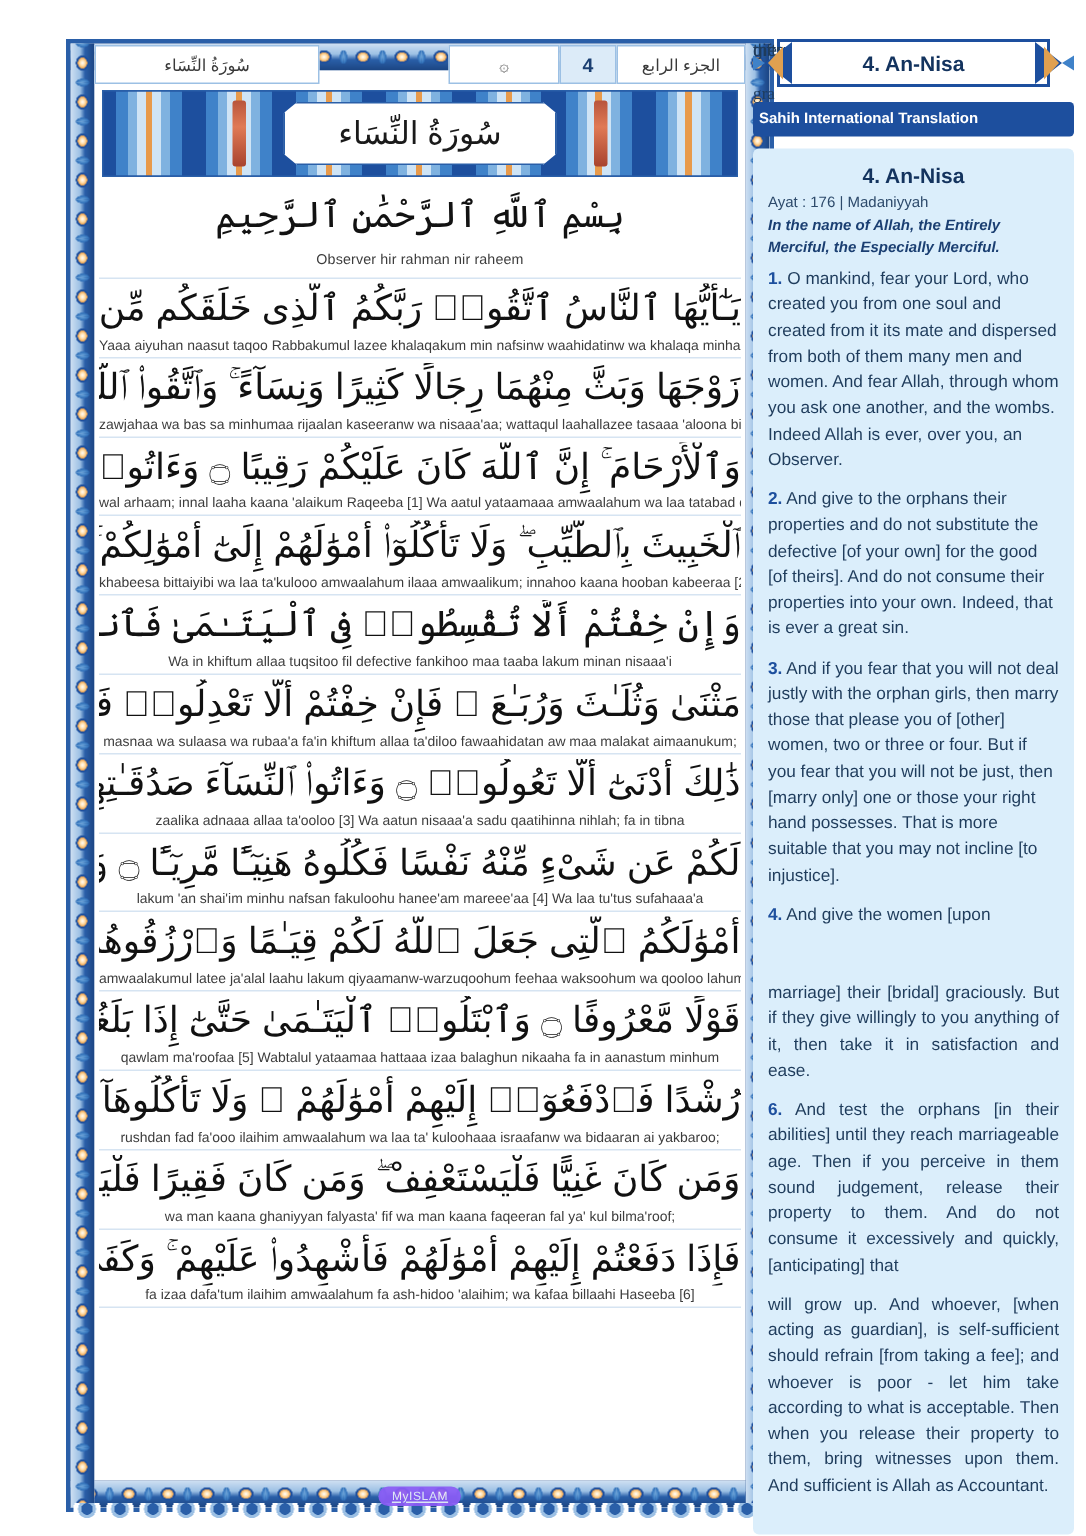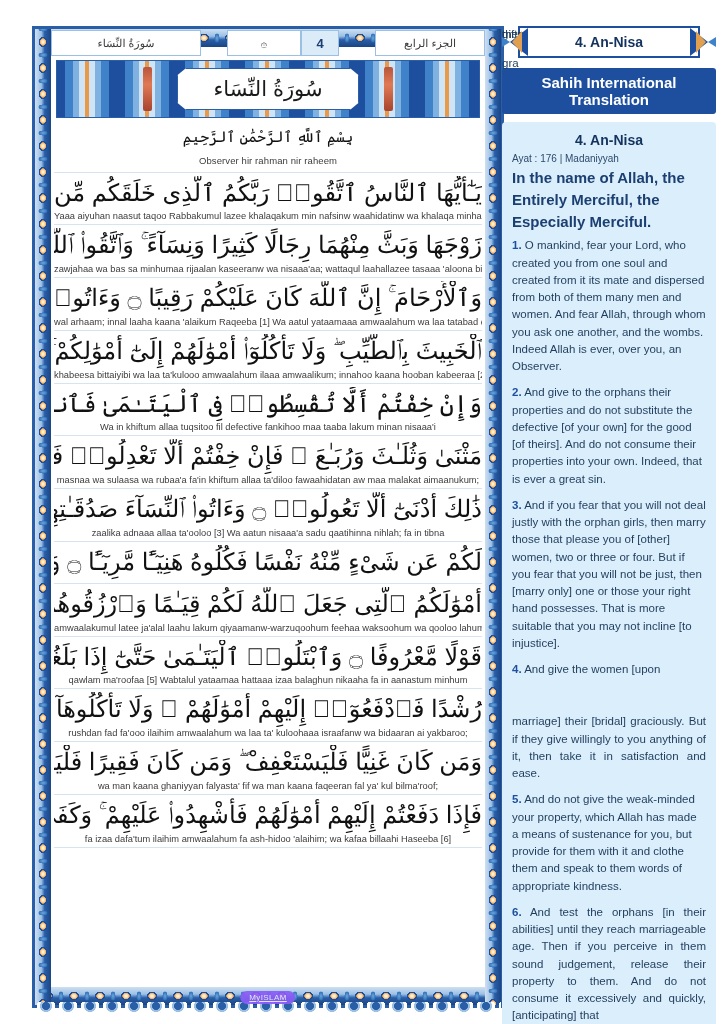--- a/index.html
+++ b/index.html
@@ -18,21 +18,21 @@
   #app {
     position: absolute;
     inset: 0;
     display: flex;
     gap: 0;
   }
 
   
   .mushaf {
     position: absolute;
-    left: 32px;
+    left: 44px;
     top: 26px;
     width: 472px;
     height: 982px;
     padding-left: 20px;
   }
 
   
   .frame-outer {
     position: absolute;
     inset: 0;
@@ -100,21 +100,21 @@
   .head-gap   { flex: 1; }
   .head-mark  { width: 74px; }
   .head-page  {
     width: 38px;
     background: #dcebf8;
     font-weight: bold;
     font-size: 13px;
     color: #1b3f72;
     direction: ltr;
   }
-  .head-juz   { width: 110px; margin-left: 36px; }
+  .head-juz   { width: 86px; }
 
   
   .surah-banner {
     position: absolute;
     left: 24px; right: 24px; top: 34px;
     height: 58px;
     border: 1px solid #2a5fa8;
     background:
       repeating-linear-gradient(90deg,
         #1d4f9e 0px, #1d4f9e 8px,
@@ -167,21 +167,21 @@
     background: #ffffff;
     overflow: hidden;
     z-index: 2;
   }
 
   .bism-block {
     padding: 4px 0 6px;
     text-align: center;
   }
   .bism-ar {
-    font-size: 15px;
+    font-size: 24px;
     direction: rtl;
     color: #121212;
     line-height: 1.5;
   }
   .bism-tr {
     font-size: 9.5px;
     color: #3c3c3c;
     margin-top: 6px;
     letter-spacing: .1px;
   }
@@ -266,23 +266,23 @@
     width: 26px;
     height: 30px;
     z-index: 3;
   }
   .orn.left  { left: 0; }
   .orn.right { right: 0; }
 
   .tp-subheader {
     background: #1d4f9e;
     color: #ffffff;
-    font-size: 15px;
-    font-weight: bold;
-    text-align: center;
+    font-size: 10px;
+    font-weight: bold;
+    text-align: left;
     padding: 6px 4px;
     border-radius: 3px;
     margin-bottom: 8px;
   }
 
   .tp-card {
     background: #dbeefb;
     border-radius: 4px;
     padding: 10px 10px 14px;
   }
@@ -292,21 +292,22 @@
     font-weight: bold;
     color: #13335e;
     margin-bottom: 5px;
   }
   .tp-meta {
     font-size: 10px;
     color: #2d4a6b;
     margin-bottom: 3px;
   }
   .tp-bismillah {
-    font-size: 15px;
+    font-size: 10px;
+    font-style: italic;
     font-weight: bold;
     color: #1b3f72;
     line-height: 1.45;
     margin-bottom: 5px;
   }
 
   .verse {
     font-size: 11.5px;
     line-height: 1.5;
     color: #1f3c5c;
@@ -387,20 +388,21 @@
           <div class="ayah-row">
             <div class="ayah-ar">مَثْنَىٰ وَثُلَـٰثَ وَرُبَـٰعَ ۖ فَإِنْ خِفْتُمْ أَلَّا تَعْدِلُوا۟ فَوَٰحِدَةً أَوْ مَا مَلَكَتْ أَيْمَـٰنُكُمْ</div>
             <div class="ayah-tr">masnaa wa sulaasa wa rubaa'a fa'in khiftum allaa ta'diloo fawaahidatan aw maa malakat aimaanukum;</div>
           </div>
           <div class="ayah-row">
             <div class="ayah-ar">ذَٰلِكَ أَدْنَىٰٓ أَلَّا تَعُولُوا۟ ۝ وَءَاتُوا۟ ٱلنِّسَآءَ صَدُقَـٰتِهِنَّ نِحْلَةً ۚ فَإِن طِبْنَ</div>
             <div class="ayah-tr">zaalika adnaaa allaa ta'ooloo [3] Wa aatun nisaaa'a sadu qaatihinna nihlah; fa in tibna</div>
           </div>
           <div class="ayah-row">
             <div class="ayah-ar">لَكُمْ عَن شَىْءٍ مِّنْهُ نَفْسًا فَكُلُوهُ هَنِيٓـًٔا مَّرِيٓـًٔا ۝ وَلَا تُؤْتُوا۟ ٱلسُّفَهَآءَ</div>
+            <div class="ayah-tr">lakum 'an shai'im minhu nafsan fakuloohu hanee'am mareee'aa [4] Wa laa tu'tus sufahaaa'a</div>
           </div>
           <div class="ayah-row">
             <div class="ayah-ar">أَمْوَٰلَكُمُ ٱلَّتِى جَعَلَ ٱللَّهُ لَكُمْ قِيَـٰمًا وَٱرْزُقُوهُمْ فِيهَا وَٱكْسُوهُمْ وَقُولُوا۟ لَهُمْ</div>
             <div class="ayah-tr">amwaalakumul latee ja'alal laahu lakum qiyaamanw-warzuqoohum feehaa waksoohum wa qooloo lahum</div>
           </div>
           <div class="ayah-row">
             <div class="ayah-ar">قَوْلًا مَّعْرُوفًا ۝ وَٱبْتَلُوا۟ ٱلْيَتَـٰمَىٰ حَتَّىٰٓ إِذَا بَلَغُوا۟ ٱلنِّكَاحَ فَإِنْ ءَانَسْتُم مِّنْهُمْ</div>
             <div class="ayah-tr">qawlam ma'roofaa [5] Wabtalul yataamaa hattaaa izaa balaghun nikaaha fa in aanastum minhum</div>
           </div>
           <div class="ayah-row">
@@ -449,22 +451,21 @@
     <div class="tp-card">
       <div class="tp-card-title">4. An-Nisa</div>
       <div class="tp-meta">Ayat : 176 | Madaniyyah</div>
       <div class="tp-bismillah">In the name of Allah, the Entirely Merciful, the Especially Merciful.</div>
       <div id="verse-list">
           <div class="verse"><span class="vnum">1.</span><span> O mankind, fear your Lord, who created you from one soul and created from it its mate and dispersed from both of them many men and women. And fear Allah, through whom you ask one another, and the wombs. Indeed Allah is ever, over you, an Observer.</span></div>
           <div class="verse"><span class="vnum">2.</span><span> And give to the orphans their properties and do not substitute the defective [of your own] for the good [of theirs]. And do not consume their properties into your own. Indeed, that is ever a great sin.</span></div>
           <div class="verse"><span class="vnum">3.</span><span> And if you fear that you will not deal justly with the orphan girls, then marry those that please you of [other] women, two or three or four. But if you fear that you will not be just, then [marry only] one or those your right hand possesses. That is more suitable that you may not incline [to injustice].</span></div>
           <div class="verse"><span class="vnum">4.</span><span> And give the women [upon</span></div>
           <div class="spacer-gap"></div>
-          <div class="verse justify"><span>marriage] their [bridal] graciously. But if they give willingly to you anything of it, then take it in satisfaction and ease.</span><span class="ghost" style="top: 0px;">gifts</span><span class="ghost" style="top: 29px;">gra</span></div>
-          <div class="verse"><span class="vnum">5.</span><span> And do not give the weak-minded your property, which Allah has made a means of sustenance for you, but provide for them with it and clothe them and speak to them words of appropriate kindness.</span></div>
+          <div class="verse justify"><span>marriage] their [bridal] graciously. But if they give willingly to you anything of it, then take it in satisfaction and ease.</span><span class="ghost" style="top: 0px;">gifts</span><span class="ghost" style="top: 29px; font-family: Liberation Serif, serif;">gra</span></div>
           <div class="verse justify"><span class="vnum">6.</span><span> And test the orphans [in their abilities] until they reach marriageable age. Then if you perceive in them sound judgement, release their property to them. And do not consume it excessively and quickly, [anticipating] that</span><span class="ghost" style="top: 0px;">they</span></div>
           <div class="verse justify"><span>will grow up. And whoever, [when acting as guardian], is self-sufficient should refrain [from taking a fee]; and whoever is poor - let him take according to what is acceptable. Then when you release their property to them, bring witnesses upon them. And sufficient is Allah as Accountant.</span></div>
         </div>
     </div>
 
   </div>
 
 </div>
 
 </body></html>

